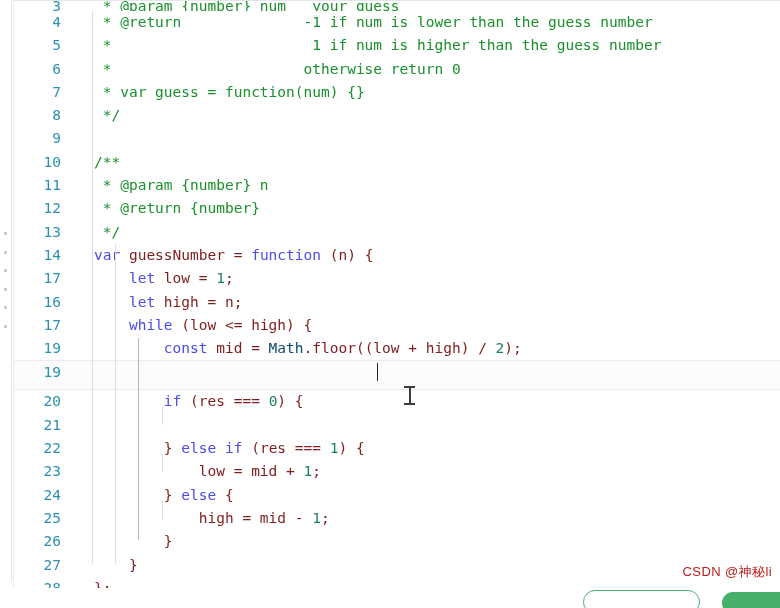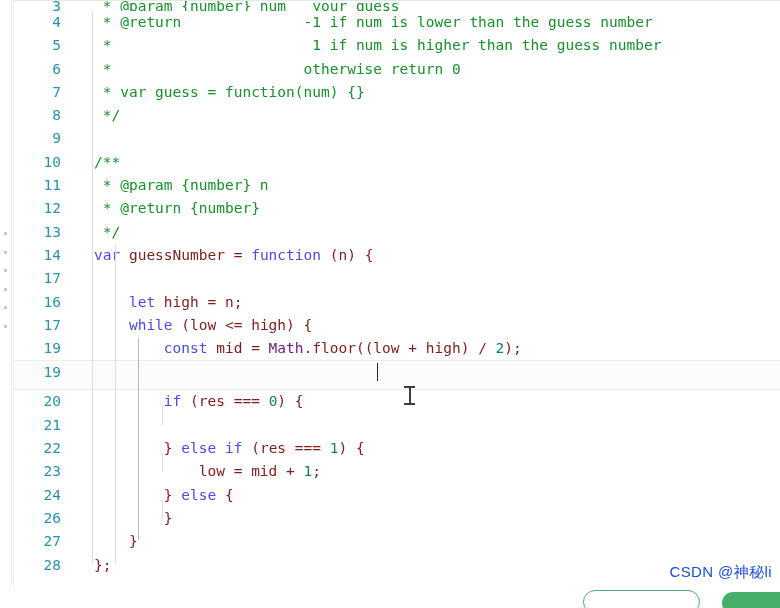--- a/index.html
+++ b/index.html
@@ -84,21 +84,21 @@
   }
   .code {
     position: absolute;
     left: 80px; top: 0;
     white-space: pre;
   }
 
   
   .c-comment  { color: #18912b; }
   .c-kw       { color: #4b4be8; }
-  .c-type     { color: #701a75; }
+  .c-type     { color: #0c4a6e; }
   .c-num      { color: #1a7f5a; }
   .c-plain    { color: #7f1d1d; }
 
   
   .guide {
     position: absolute;
     width: 1px;
     background: #dcdee1;
   }
   .guide.active-guide { background: #b5b8bc; }
@@ -147,22 +147,22 @@
     position: absolute;
     left: 722px; bottom: -6px;
     width: 58px; height: 22px;
     border-radius: 11px 0 0 11px;
     background: #46b06a;
   }
   .watermark {
     position: absolute;
     right: 8px; top: 563px;
     font-family: "Liberation Sans", sans-serif;
-    font-size: 15px;
-    color: #1d4ed8;
+    font-size: 13px;
+    color: #b91c1c;
     letter-spacing: 0.4px;
     user-select: none;
   }
 </style>
 </head>
 <body>
 
 <div id="root">
 
   <div class="outer-rail">
@@ -183,30 +183,31 @@
         <div class="line"><span class="ln">5</span><span class="code"><span class="c-comment"> *                       1 if num is higher than the guess number</span></span></div>
         <div class="line"><span class="ln">6</span><span class="code"><span class="c-comment"> *                      otherwise return 0</span></span></div>
         <div class="line"><span class="ln">7</span><span class="code"><span class="c-comment"> * var guess = function(num) {}</span></span></div>
         <div class="line"><span class="ln">8</span><span class="code"><span class="c-comment"> */</span></span></div>
         <div class="line"><span class="ln">9</span><span class="code"></span></div>
         <div class="line"><span class="ln">10</span><span class="code"><span class="c-comment">/**</span></span></div>
         <div class="line"><span class="ln">11</span><span class="code"><span class="c-comment"> * @param {number} n</span></span></div>
         <div class="line"><span class="ln">12</span><span class="code"><span class="c-comment"> * @return {number}</span></span></div>
         <div class="line"><span class="ln">13</span><span class="code"><span class="c-comment"> */</span></span></div>
         <div class="line"><span class="ln">14</span><span class="code"><span class="c-kw">var</span><span class="c-plain"> guessNumber = </span><span class="c-kw">function</span><span class="c-plain"> (n) {</span></span></div>
-        <div class="line"><span class="ln">17</span></div>
+        <div class="line"><span class="ln">17</span><span class="code"><span class="c-plain">    </span><span class="c-kw">let</span><span class="c-plain"> low = </span><span class="c-num">1</span><span class="c-plain">;</span></span></div>
         <div class="line"><span class="ln">16</span><span class="code"><span class="c-plain">    </span><span class="c-kw">let</span><span class="c-plain"> high = n;</span></span></div>
         <div class="line"><span class="ln">17</span><span class="code"><span class="c-plain">    </span><span class="c-kw">while</span><span class="c-plain"> (low &lt;= high) {</span></span></div>
         <div class="line"><span class="ln">19</span><span class="code"><span class="c-plain">        </span><span class="c-kw">const</span><span class="c-plain"> mid = </span><span class="c-type">Math</span><span class="c-plain">.floor((low + high) / </span><span class="c-num">2</span><span class="c-plain">);</span></span></div>
         <div class="line active"><span class="ln">19</span><span class="caret"></span></div>
         <div class="line"><span class="ln">20</span><span class="code"><span class="c-plain">        </span><span class="c-kw">if</span><span class="c-plain"> (res === </span><span class="c-num">0</span><span class="c-plain">) {</span></span></div>
         <div class="line"><span class="ln">21</span></div>
         <div class="line"><span class="ln">22</span><span class="code"><span class="c-plain">        } </span><span class="c-kw">else</span><span class="c-plain"> </span><span class="c-kw">if</span><span class="c-plain"> (res === </span><span class="c-num">1</span><span class="c-plain">) {</span></span></div>
         <div class="line"><span class="ln">23</span><span class="code"><span class="c-plain">            low = mid + </span><span class="c-num">1</span><span class="c-plain">;</span></span></div>
         <div class="line"><span class="ln">24</span><span class="code"><span class="c-plain">        } </span><span class="c-kw">else</span><span class="c-plain"> {</span></span></div>
+        <div class="line"><span class="ln">25</span><span class="code"><span class="c-plain">            high = mid - </span><span class="c-num">1</span><span class="c-plain">;</span></span></div>
         <div class="line"><span class="ln">26</span><span class="code"><span class="c-plain">        }</span></span></div>
         <div class="line"><span class="ln">27</span><span class="code"><span class="c-plain">    }</span></span></div>
         <div class="line"><span class="ln">28</span><span class="code"><span class="c-plain">};</span></span></div>
       </div>
 
     <div class="guide" style="left:78px; top:10px; height:553px;"></div>
     <div class="guide" style="left:101px; top:243px; height:320px;"></div>
     <div class="guide active-guide" style="left:124px; top:337px; height:202px;"></div>
     <div class="guide" style="left:148px; top:405px; height:19px;"></div>
     <div class="guide" style="left:148px; top:452px; height:19px;"></div>

